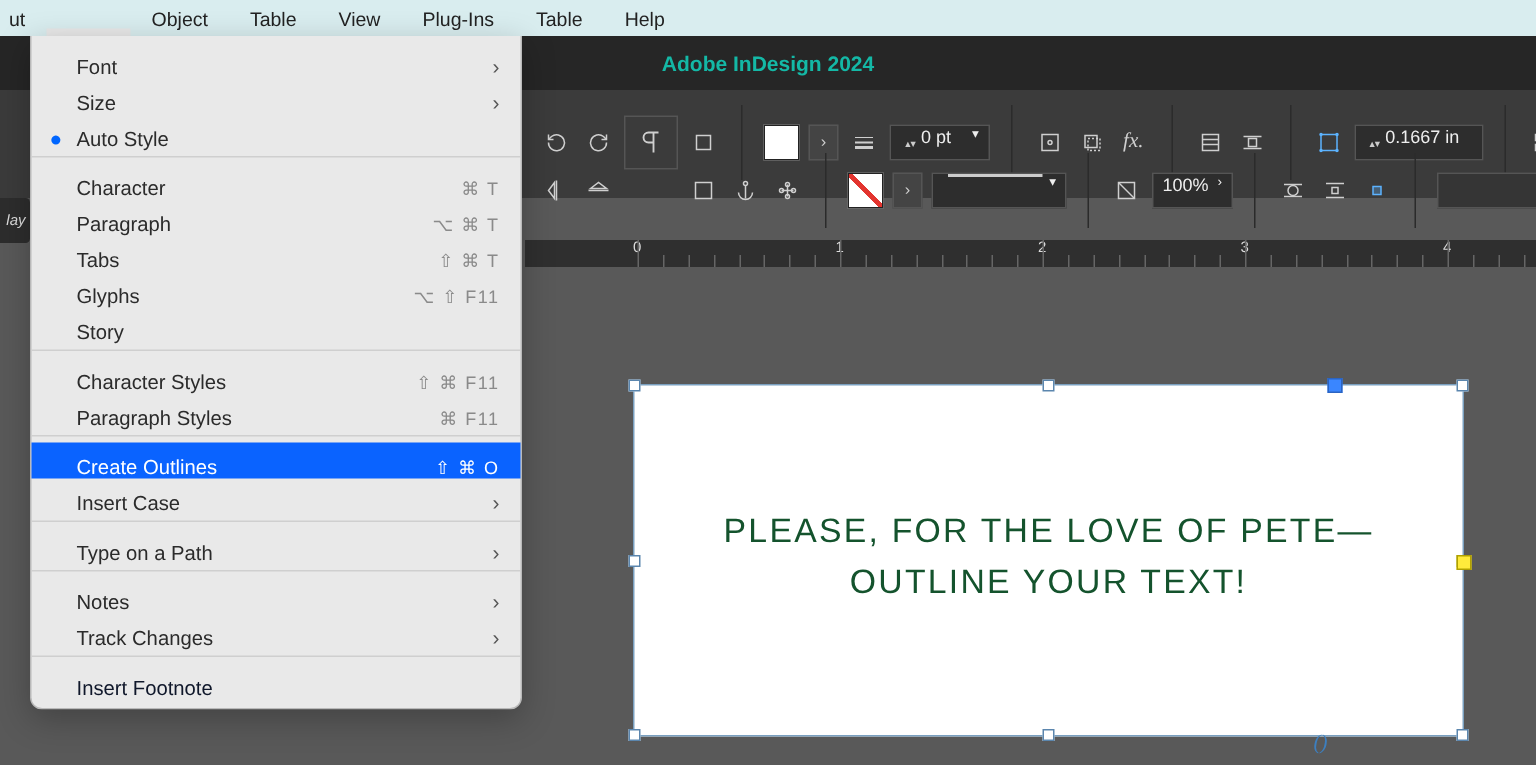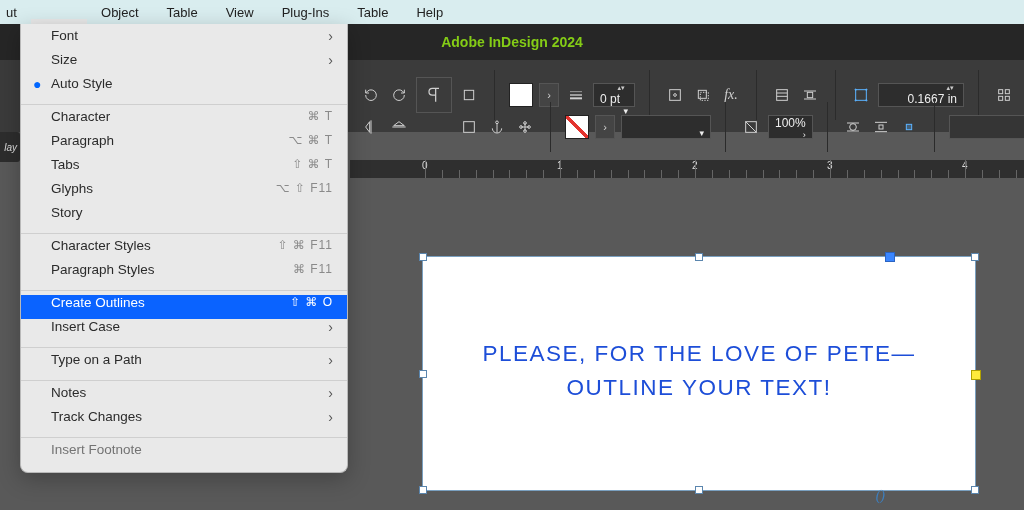--- a/index.html
+++ b/index.html
@@ -4,66 +4,66 @@
 <style>
   * { box-sizing: border-box; margin: 0; padding: 0; font-family: -apple-system, "Helvetica Neue", Arial, sans-serif; }
   body { width: 1024px; height: 510px; overflow: hidden; background: #595959; position: relative; }
 
   
   .menubar { height: 24px; background: #d9edef; display: flex; align-items: center; padding: 0 4px; font-size: 13px; color: #222; position: relative; z-index: 50; }
   .menubar .m-item { padding: 2px 14px; cursor: default; }
   .menubar .m-item.open { background: #e8e8e8; margin-top: 33px; }
   
   
-  .app-title-bar { position: absolute; top: 24px; left: 0; width: 1024px; height: 36px; background: #262626; display: flex; align-items: center; justify-content: center; color: #84cc16; font-size: 14px; font-weight: 600; z-index: 10; }
+  .app-title-bar { position: absolute; top: 24px; left: 0; width: 1024px; height: 36px; background: #262626; display: flex; align-items: center; justify-content: center; color: #14b8a6; font-size: 14px; font-weight: 600; z-index: 10; }
 
   
   .control-bar { position: absolute; top: 60px; left: 0; width: 1024px; height: 72px; background: #3b3b3b; z-index: 9; }
   .cb-row { position: absolute; display: flex; align-items: center; gap: 6px; }
   .ico { width: 22px; height: 22px; display: inline-flex; align-items: center; justify-content: center; color: #cfcfcf; font-size: 13px; }
   .ico svg { width: 16px; height: 16px; stroke: #cfcfcf; fill: none; stroke-width: 1.5; }
   .vsep { width: 1px; height: 50px; background: #2b2b2b; margin: 0 8px; }
   .swatch { width: 24px; height: 24px; border: 1px solid #222; }
   .swatch.white { background: #fff; }
   .swatch.none { background: #fff; position: relative; }
   .swatch.none::after { content: ""; position: absolute; left: 0; top: 0; right: 0; bottom: 0; background: linear-gradient(to top right, transparent 45%, #e3342f 45%, #e3342f 55%, transparent 55%); }
   .chev-box { width: 20px; height: 24px; border: 1px solid #555; background: #444; display: flex; align-items: center; justify-content: center; color: #d0d0d0; font-size: 11px; }
-  .numbox { height: 24px; background: #2d2d2d; border: 1px solid #555; color: #eee; font-size: 12px; display: flex; align-items: flex-end; padding: 0 6px; flex-direction: column; }
+  .numbox { height: 24px; background: #2d2d2d; border: 1px solid #555; color: #eee; font-size: 12px; display: flex; align-items: flex-start; padding: 0 6px; }
   .numbox .val { min-width: 28px;}
   .chev-ud { width: 14px; height: 24px; display: flex; flex-direction: column; font-size: 7px; color: #ccc; justify-content: center; align-items: center; gap:1px; }
 
   
   .ruler { position: absolute; top: 160px; left: 350px; width: 674px; height: 18px; background: #2f2f2f; z-index: 5; color: #ddd;}
   .ruler .tick { position: absolute; top: 0; font-size: 10px; color: #ddd; }
   .ruler .line { position: absolute; top: 0; bottom: 0; width: 1px; background: #666;}
 
   
   .canvas { position: absolute; top: 178px; left: 350px; width: 674px; height: 332px; background: #595959; z-index: 4;}
   .text-frame { position: absolute; top: 78px; left: 72px; width: 554px; height: 235px; background: #fff; border: 1px solid #7aa0c0; }
-  .text-frame .content { position: absolute; top: 80px; left: 0; right: 0; text-align: center; font-size: 22.5px; letter-spacing: 1.5px; color: #1d4ed8; line-height: 1.5; font-weight: 400;}
+  .text-frame .content { position: absolute; top: 80px; left: 0; right: 0; text-align: center; font-size: 22.5px; letter-spacing: 1.5px; color: #14532d; line-height: 1.5; font-weight: 400;}
   .handle { position: absolute; width: 8px; height: 8px; background: #fff; border: 1px solid #5b86ae; }
   .h-tl { top: -4px; left: -4px; } .h-tm { top: -4px; left: 50%; margin-left: -4px; } .h-tr { top: -4px; right: -4px; }
   .h-ml { top: 50%; left: -4px; margin-top:-4px;} .h-mr { top: 50%; right: -4px; margin-top:-4px;}
   .h-bl { bottom: -4px; left: -4px;} .h-bm { bottom: -4px; left: 50%; margin-left:-4px;} .h-br { bottom: -4px; right: -4px;}
   .h-top-color { top: -5px; right: 80px; width: 10px; height: 10px; background: #3a86ff; border: 1px solid #2b64c2;}
   .h-overset { bottom: 110px; right: -6px; width: 10px; height: 10px; background: #ffeb3b; border: 1px solid #b0a000;}
   .spine-marker { position: absolute; bottom: -14px; right: 90px; color: #3d7fbf; font-style: italic; font-family: Georgia, serif; font-size: 14px;}
   
   
   .left-strip { position: absolute; top: 132px; left: 0; width: 20px; height: 30px; background: #2d2d2d; z-index: 45; color: #ddd; font-size:10px; display:flex; align-items:center; justify-content:flex-end; padding-right:3px; border-top-right-radius:3px; border-bottom-right-radius:3px;font-style:italic;}
 
   
   .menu-panel { position: absolute; top: 24px; left: 20px; width: 328px; background: #e9e9e9; border: 1px solid #b9b9b9; border-top:none; border-bottom-left-radius: 8px; border-bottom-right-radius: 8px; z-index: 100; padding: 4px 0 6px 0; box-shadow: 0 6px 22px rgba(0,0,0,.25); font-size: 13.5px; color: #2b2b2b;}
-  .menu-panel .row { display: flex; align-items: flex-start; height: 24px; padding: 0 14px 0 30px; position: relative; cursor: default;}
+  .menu-panel .row { display: flex; align-items: flex-end; height: 24px; padding: 0 14px 0 30px; position: relative; cursor: default;}
   .menu-panel .row.highlight { background: #0a63ff; color: #fff;}
   .menu-panel .row .shortcut { margin-left: auto; color: #8a8a8a; font-size: 12px; letter-spacing: 1px;}
   .menu-panel .row.highlight .shortcut { color: #fff;}
   .menu-panel .row .arrow { margin-left: auto; color: #575757; font-size: 14px;}
   .menu-panel .row .bullet { position: absolute; left: 12px; color: #0066ff; font-size: 14px;}
-  .menu-panel .row.disabled { color: #737373;}
+  .menu-panel .row.disabled { color: #0f172a;}
   .menu-panel hr { border: none; border-top: 1px solid #cfcfcf; margin: 4px 0;}
 
 </style>
 </head>
 <body>
 
 <div class="menubar" id="menubar">
     <div class="m-item" style="padding-left: 2px;">ut</div>
     <div class="m-item open">Type</div>
     <div class="m-item">Object</div>

